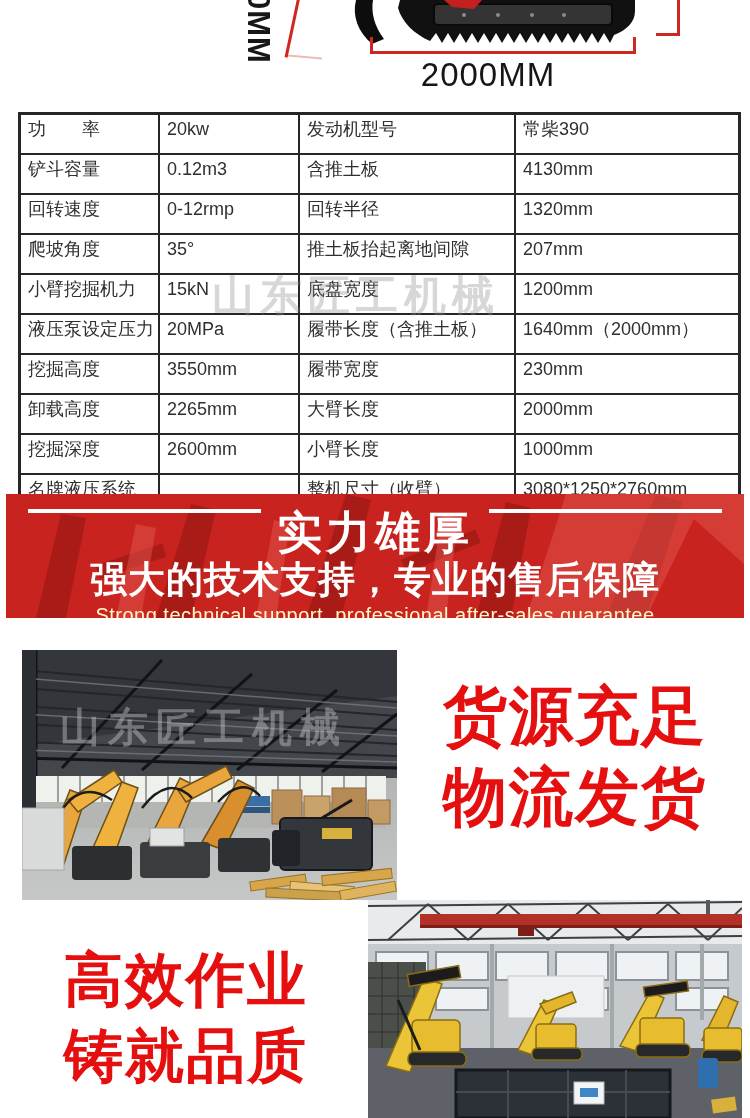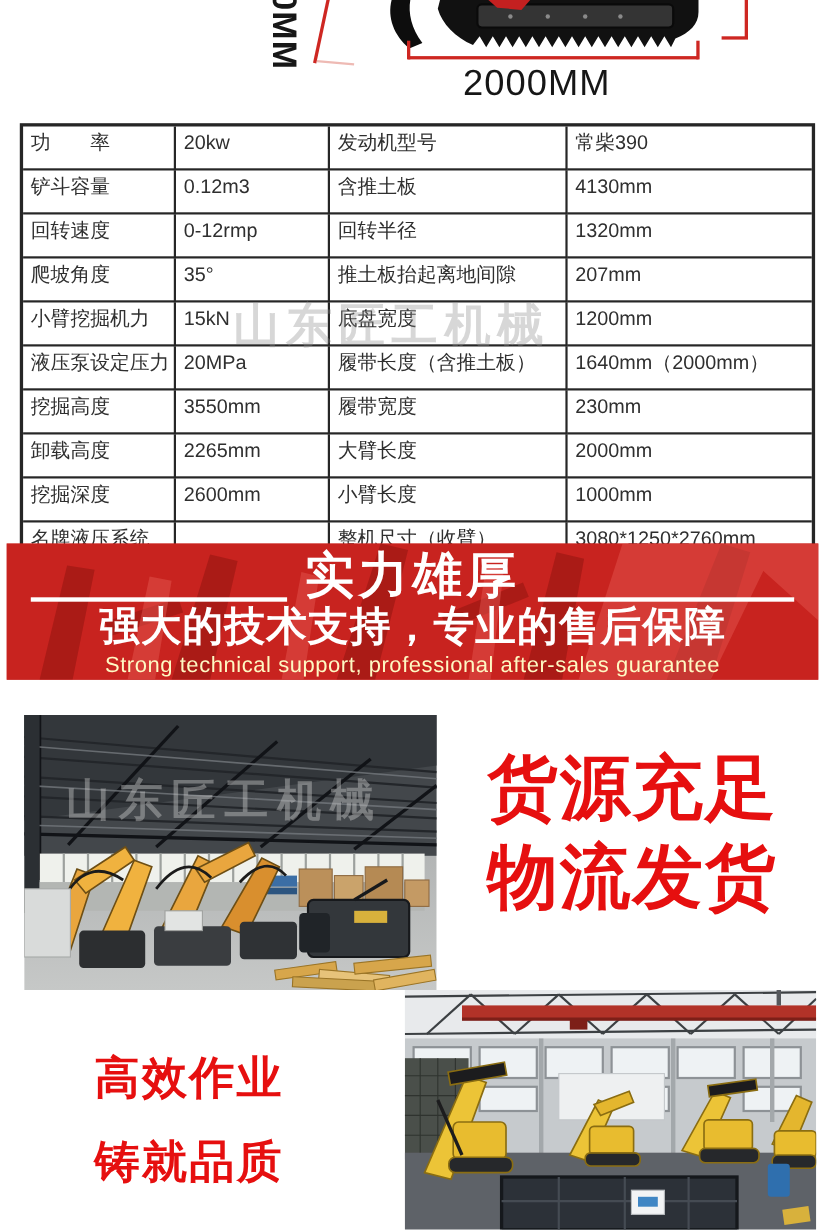--- a/index.html
+++ b/index.html
@@ -32,37 +32,37 @@
   .spec-row:last-child .cell{border-bottom:none;}
   .cell:nth-child(4){border-right:none;}
   .tbl-watermark{position:absolute;left:212px;top:268px;font-size:42px;letter-spacing:6px;
                  color:rgba(140,140,140,0.35);font-weight:bold;pointer-events:none;z-index:2;}
 
   
   .banner{position:absolute;left:6px;top:494px;width:738px;height:124px;overflow:hidden;
           background:var(--banner-red);text-align:center;color:#fff;}
   .banner > svg{position:absolute;left:0;top:0;}
   .banner-inner{position:relative;z-index:1;}
-  .banner-title-row{display:flex;align-items:flex-end;margin-top:5px;}
+  .banner-title-row{display:flex;align-items:flex-start;margin-top:15px;}
   .banner-line{height:4px;background:#fff;flex:1;}
   .banner-line.l{margin-left:22px;margin-right:16px;}
   .banner-line.r{margin-right:22px;margin-left:16px;}
   .banner-title{font-size:45px;font-weight:bold;letter-spacing:4px;line-height:48px;}
   .banner-sub{font-size:37px;font-weight:bold;letter-spacing:1px;margin-top:2px;line-height:42px;}
   .banner-sub-en{font-size:20px;color:#fef9c3;margin-top:3px;letter-spacing:0.5px;}
 
   
   .photo1{position:absolute;left:22px;top:650px;}
   .photo1-wm{position:absolute;left:60px;top:700px;font-size:40px;letter-spacing:8px;font-weight:bold;
              color:rgba(205,205,205,0.42);z-index:2;pointer-events:none;}
   .photo2{position:absolute;left:368px;top:900px;}
   .slogan{position:absolute;text-align:center;color:var(--accent);font-weight:bold;}
   .slogan .ln{display:block;}
   .slogan-supply{left:402px;top:676px;width:346px;font-size:64px;line-height:81px;letter-spacing:2px;}
-  .slogan-quality{left:4px;top:942px;width:336px;font-size:41px;line-height:76px;letter-spacing:2px;}
+  .slogan-quality{left:18px;top:942px;width:336px;font-size:59px;line-height:76px;letter-spacing:2px;}
 </style>
 </head>
 <body>
 
 <div class="page">
 
   <div class="side-dim">0MM</div>
   <div class="red-diag"></div>
   <div class="pink-tick"></div>
 

